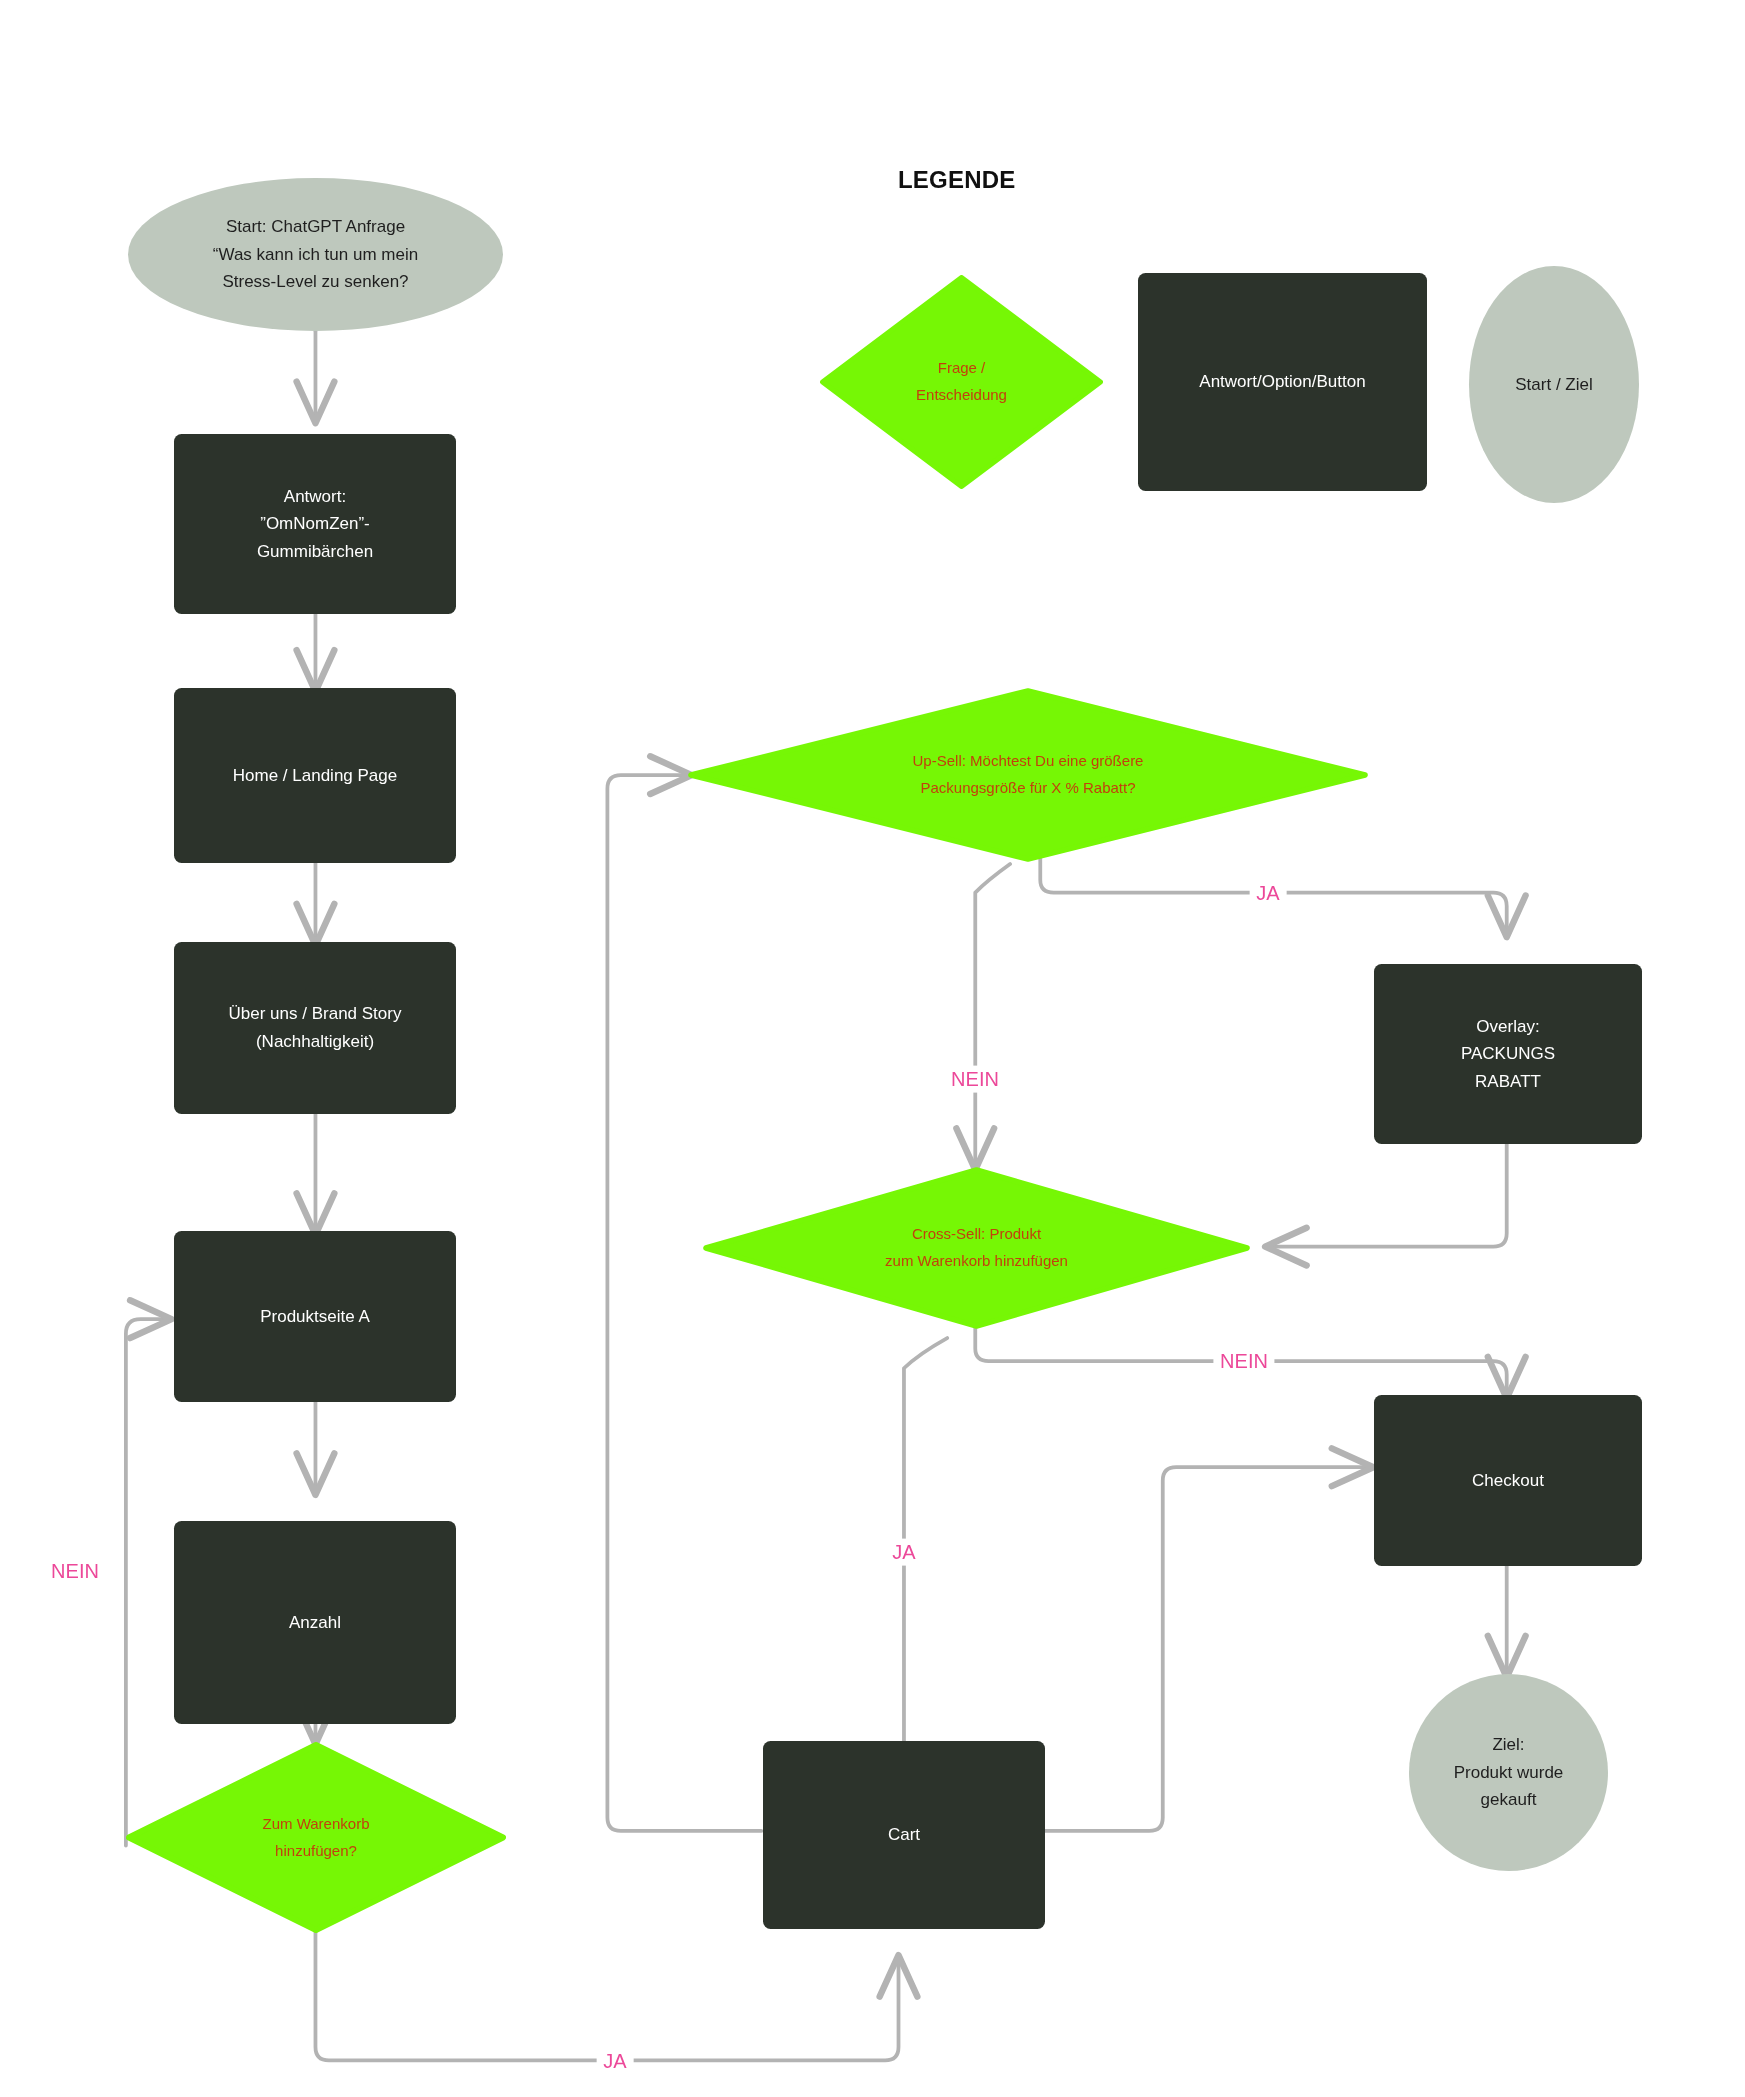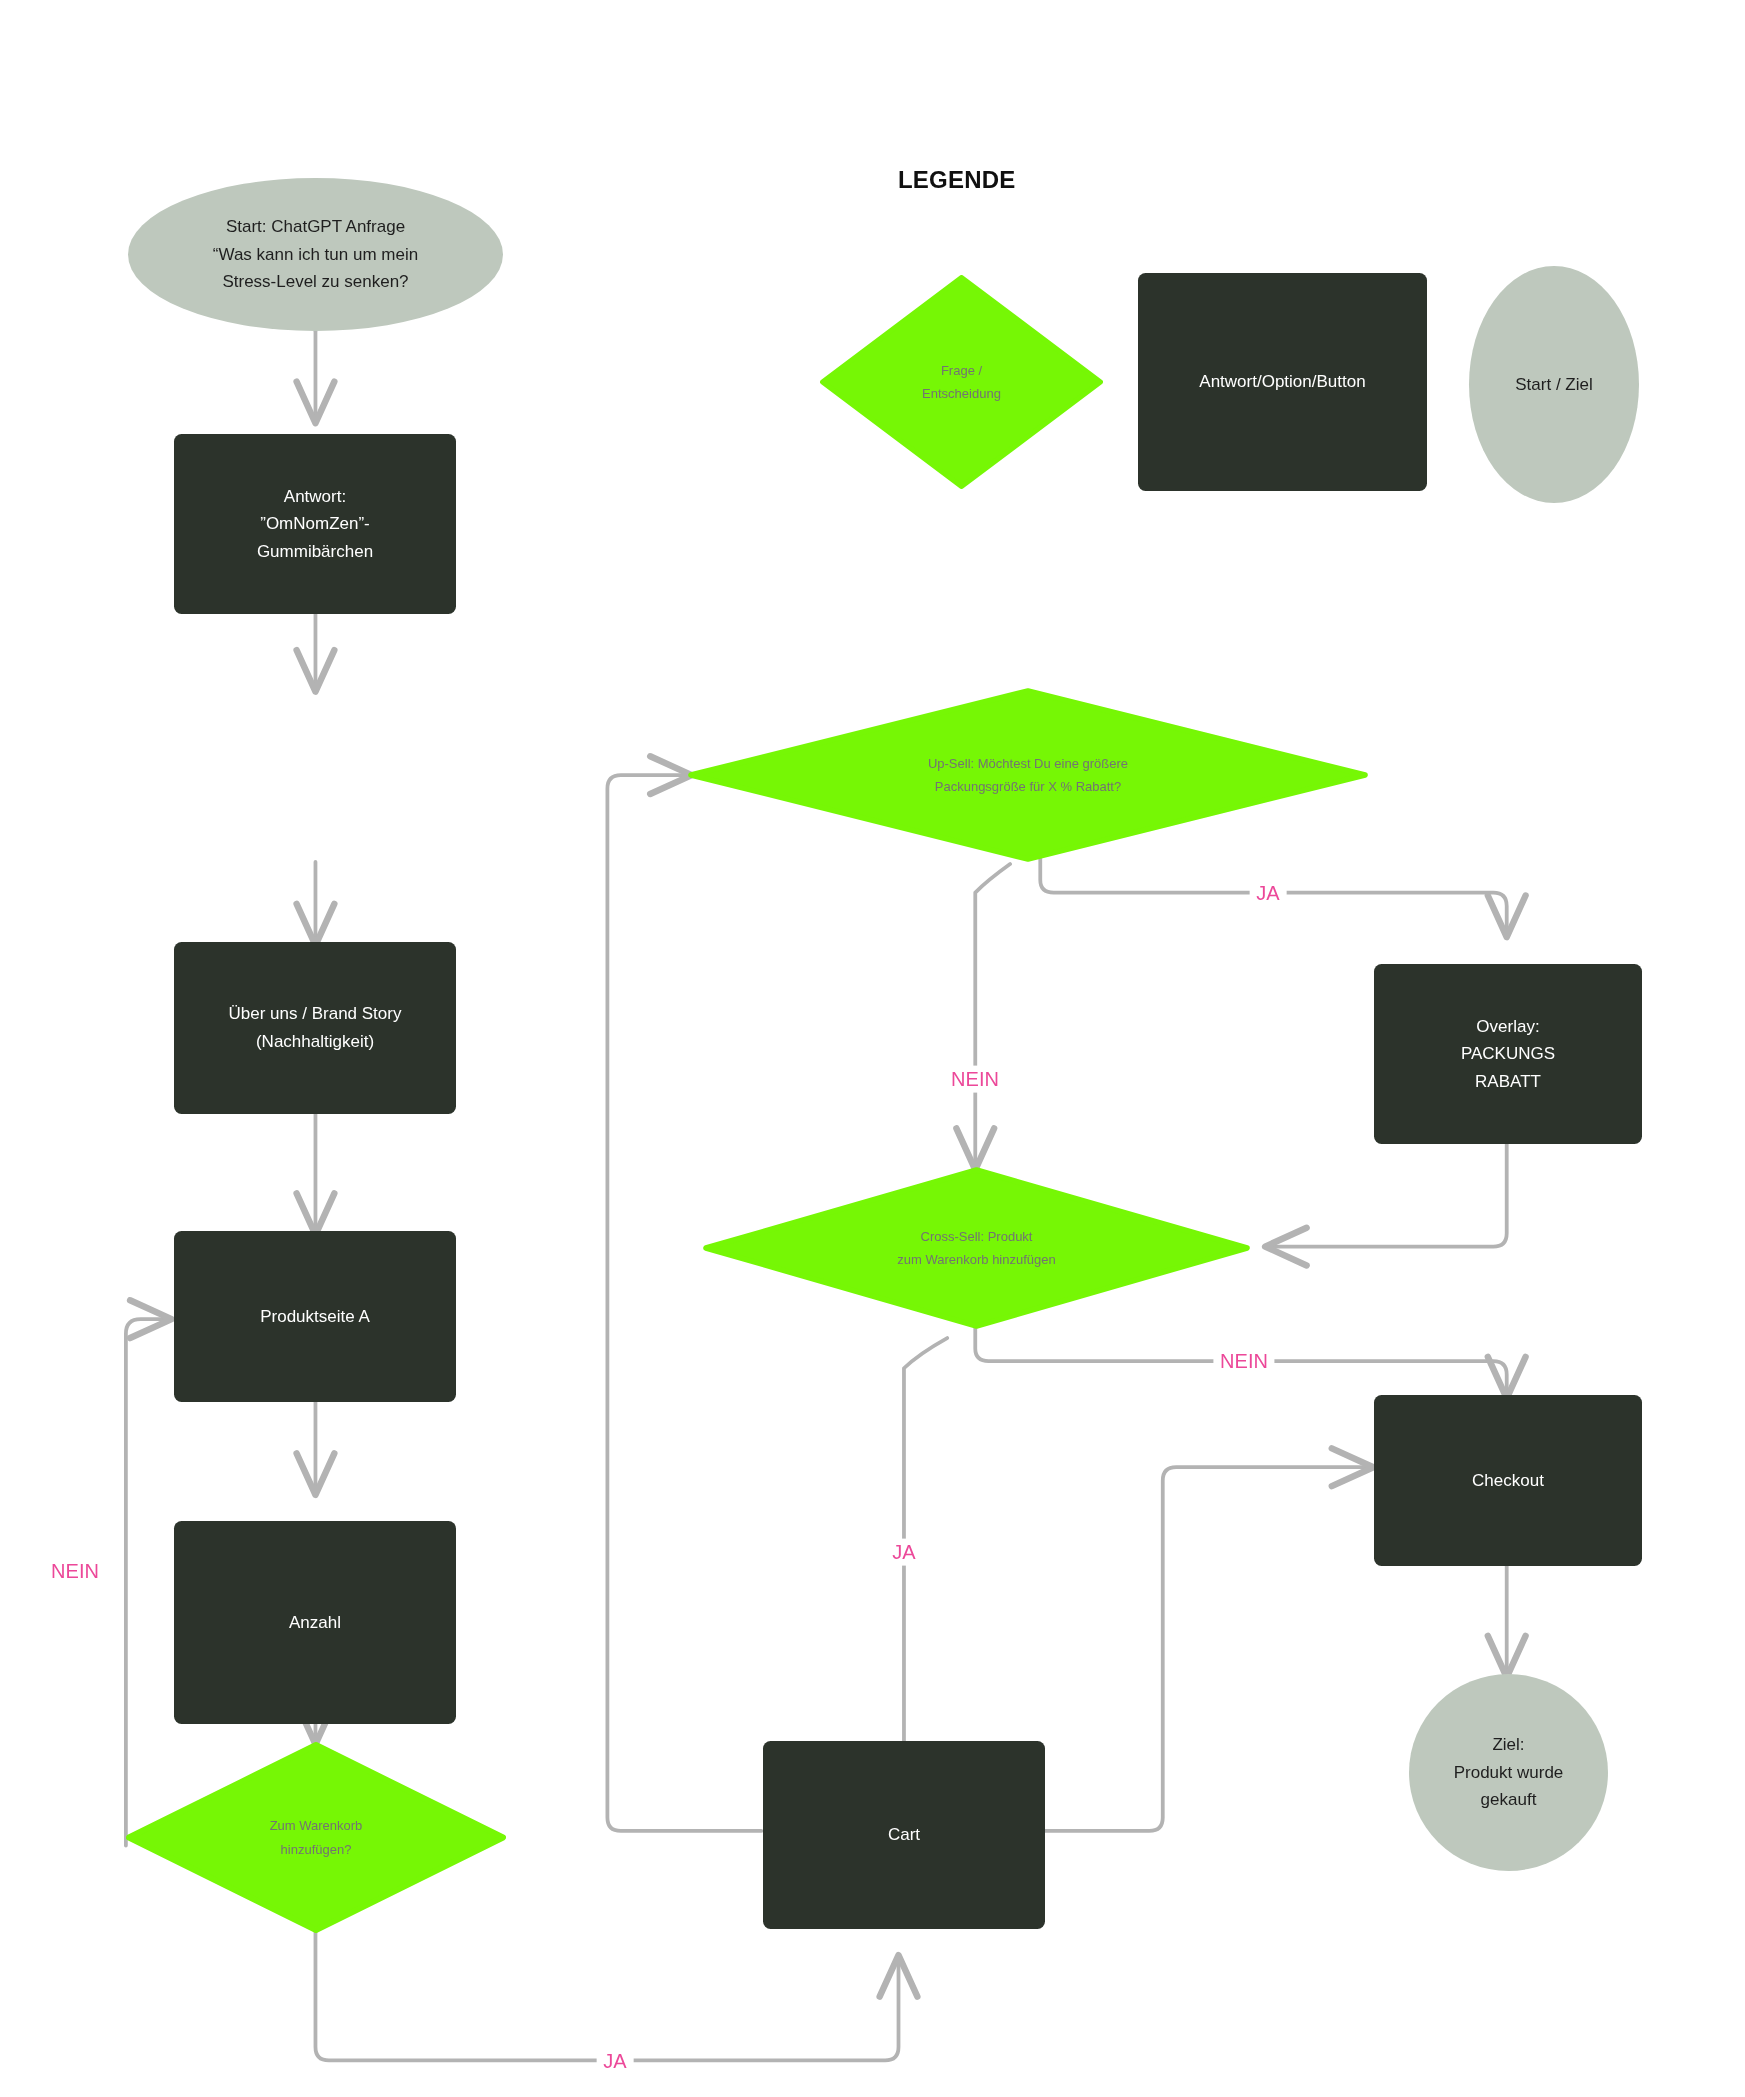--- a/index.html
+++ b/index.html
@@ -21,21 +21,21 @@
   .ellipse{
     background:#BEC8BD;color:#1f1f1f;border-radius:50%;
     font-size:17px;line-height:1.62;font-weight:400;
     padding:0 17px;
   }
   .diamond-wrap{position:absolute;}
   .diamond-wrap .dshape{position:absolute;left:0;top:0;width:100%;height:100%;}
   .diamond-wrap .dlabel{
     position:absolute;left:0;top:0;width:100%;height:100%;
     display:flex;align-items:center;justify-content:center;text-align:center;
-    color:#737373;font-size:13px;line-height:1.78;font-weight:400;
+    color:#c2410c;font-size:15px;line-height:1.78;font-weight:400;
     box-sizing:border-box;padding:0 4.2px;
   }
 
   .legend-title{
     position:absolute;font-size:24px;font-weight:700;color:#101010;
     letter-spacing:0.2px;white-space:nowrap;
   }
 
   .edge-label{
     position:absolute;background:#ffffff;color:#ec4899;
@@ -121,20 +121,23 @@
   </div>
 
   <div class="node box" style="left:174px;top:434px;width:282px;height:180px;">
     <span>
       <span>Antwort:</span><br>
       <span>”OmNomZen”-</span><br>
       <span>Gummibärchen</span>
     </span>
   </div>
 
+  <div class="node box" style="left:174px;top:688px;width:282px;height:175px;">
+    <span>Home / Landing Page</span>
+  </div>
 
   <div class="node box" style="left:174px;top:942px;width:282px;height:172px;">
     <span>
       <span>Über uns / Brand Story</span><br>
       <span>(Nachhaltigkeit)</span>
     </span>
   </div>
 
   <div class="node box" style="left:174px;top:1231px;width:282px;height:171px;">
     <span>Produktseite A</span>

